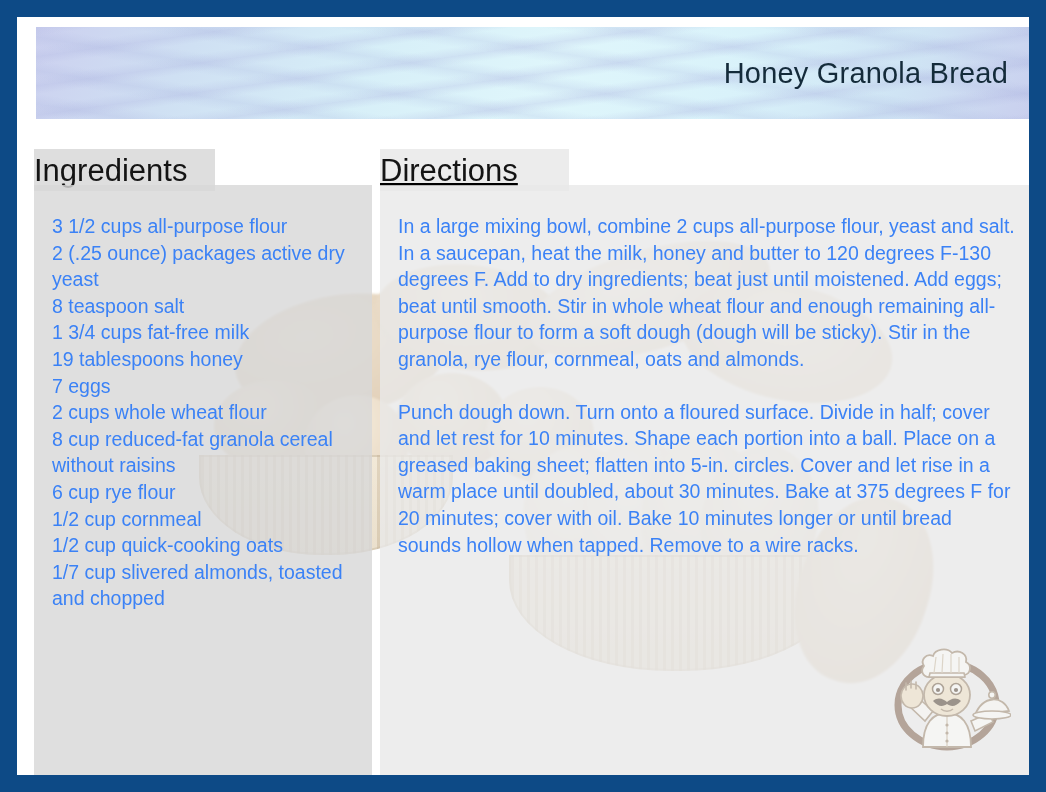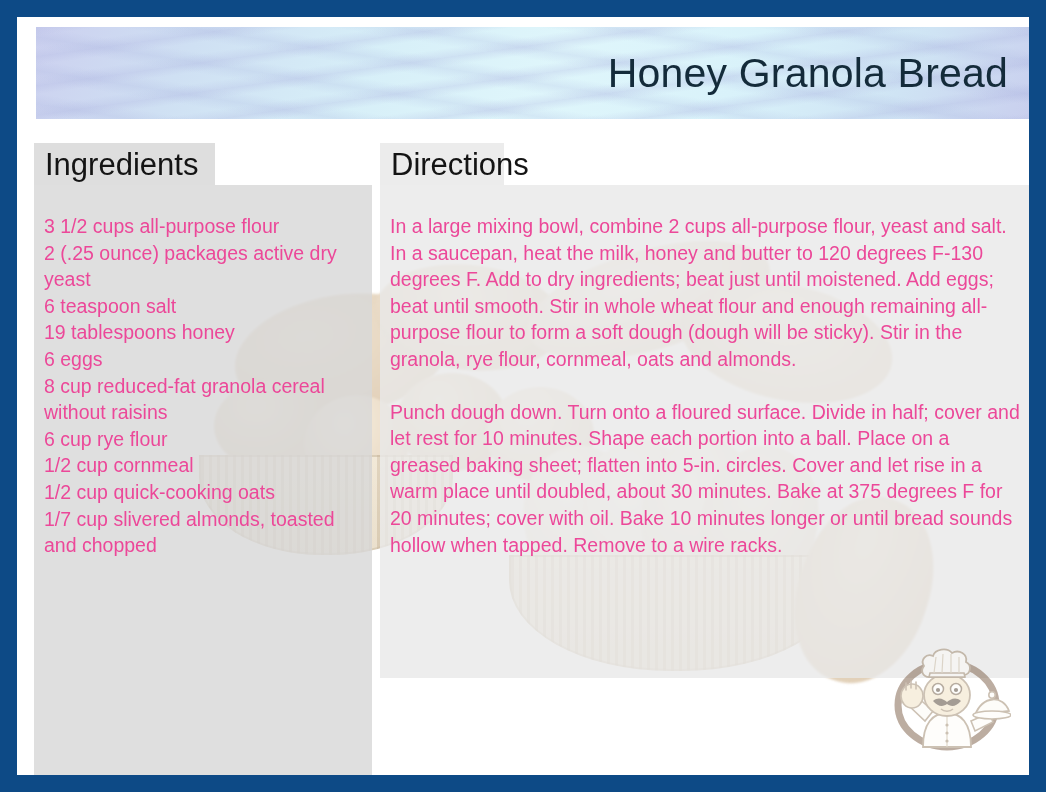--- a/index.html
+++ b/index.html
@@ -46,21 +46,21 @@
         #dff6fb 52%,
         #d9f2fa 70%,
         #cfe4f4 86%,
         #c9cfee 100%);
   }
   #banner-title {
     position: absolute;
     right: 22px;
     top: 50%;
     transform: translateY(-50%);
-    font-size: 41px;
+    font-size: 29px;
     line-height: 1;
     color: #142b3a;
     letter-spacing: 0.2px;
     white-space: nowrap;
   }
 
   
   #photo-layer {
     position: absolute;
     left: 17px;
@@ -107,54 +107,55 @@
     left: 17px;
     top: 168px;
     width: 338px;
     height: 607px;
     background: rgba(216,216,216,0.82);
   }
   #directions-panel {
     left: 363px;
     top: 168px;
     width: 666px;
-    height: 493px;
+    height: 607px;
     background: rgba(233,233,233,0.80);
   }
 
   .panel-header {
     position: absolute;
-    top: 126px;
+    top: 132px;
     height: 42px;
     display: flex;
     align-items: center;
-    padding-left: 11px;
+    padding-left: 0;
     box-sizing: border-box;
   }
   #ingredients-header {
     left: 17px;
     width: 181px;
     background: rgba(216,216,216,0.86);
   }
   #directions-header {
     left: 363px;
-    width: 124px;
+    width: 189px;
     background: rgba(233,233,233,0.86);
+    text-decoration: underline;
   }
   .panel-header-text {
     font-size: 31px;
     line-height: 1;
     color: #141414;
     white-space: nowrap;
   }
 
   .panel-body {
     position: relative;
-    padding: 28px 10px 0 10px;
-    color: #ec4899;
+    padding: 28px 10px 0 18px;
+    color: #3b82f6;
   }
   #ingredients-list {
     font-size: 19.5px;
     line-height: 26.6px;
     list-style: none;
     margin: 0;
     padding: 0;
   }
   #ingredients-list li {
     margin: 0;
@@ -213,23 +214,25 @@
   </div>
 
   <div class="panel-header" id="ingredients-header">
     <span class="panel-header-text">Ingredients</span>
   </div>
   <div class="panel" id="ingredients-panel">
     <div class="panel-body">
       <ul id="ingredients-list">
         <li>3 1/2 cups all-purpose flour</li>
         <li>2 (.25 ounce) packages active dry yeast</li>
-        <li>6 teaspoon salt</li>
+        <li>8 teaspoon salt</li>
+        <li>1 3/4 cups fat-free milk</li>
         <li>19 tablespoons honey</li>
-        <li>6 eggs</li>
+        <li>7 eggs</li>
+        <li>2 cups whole wheat flour</li>
         <li>8 cup reduced-fat granola cereal without raisins</li>
         <li>6 cup rye flour</li>
         <li>1/2 cup cornmeal</li>
         <li>1/2 cup quick-cooking oats</li>
         <li>1/7 cup slivered almonds, toasted and chopped</li>
       </ul>
     </div>
   </div>
 
   <div class="panel-header" id="directions-header">

